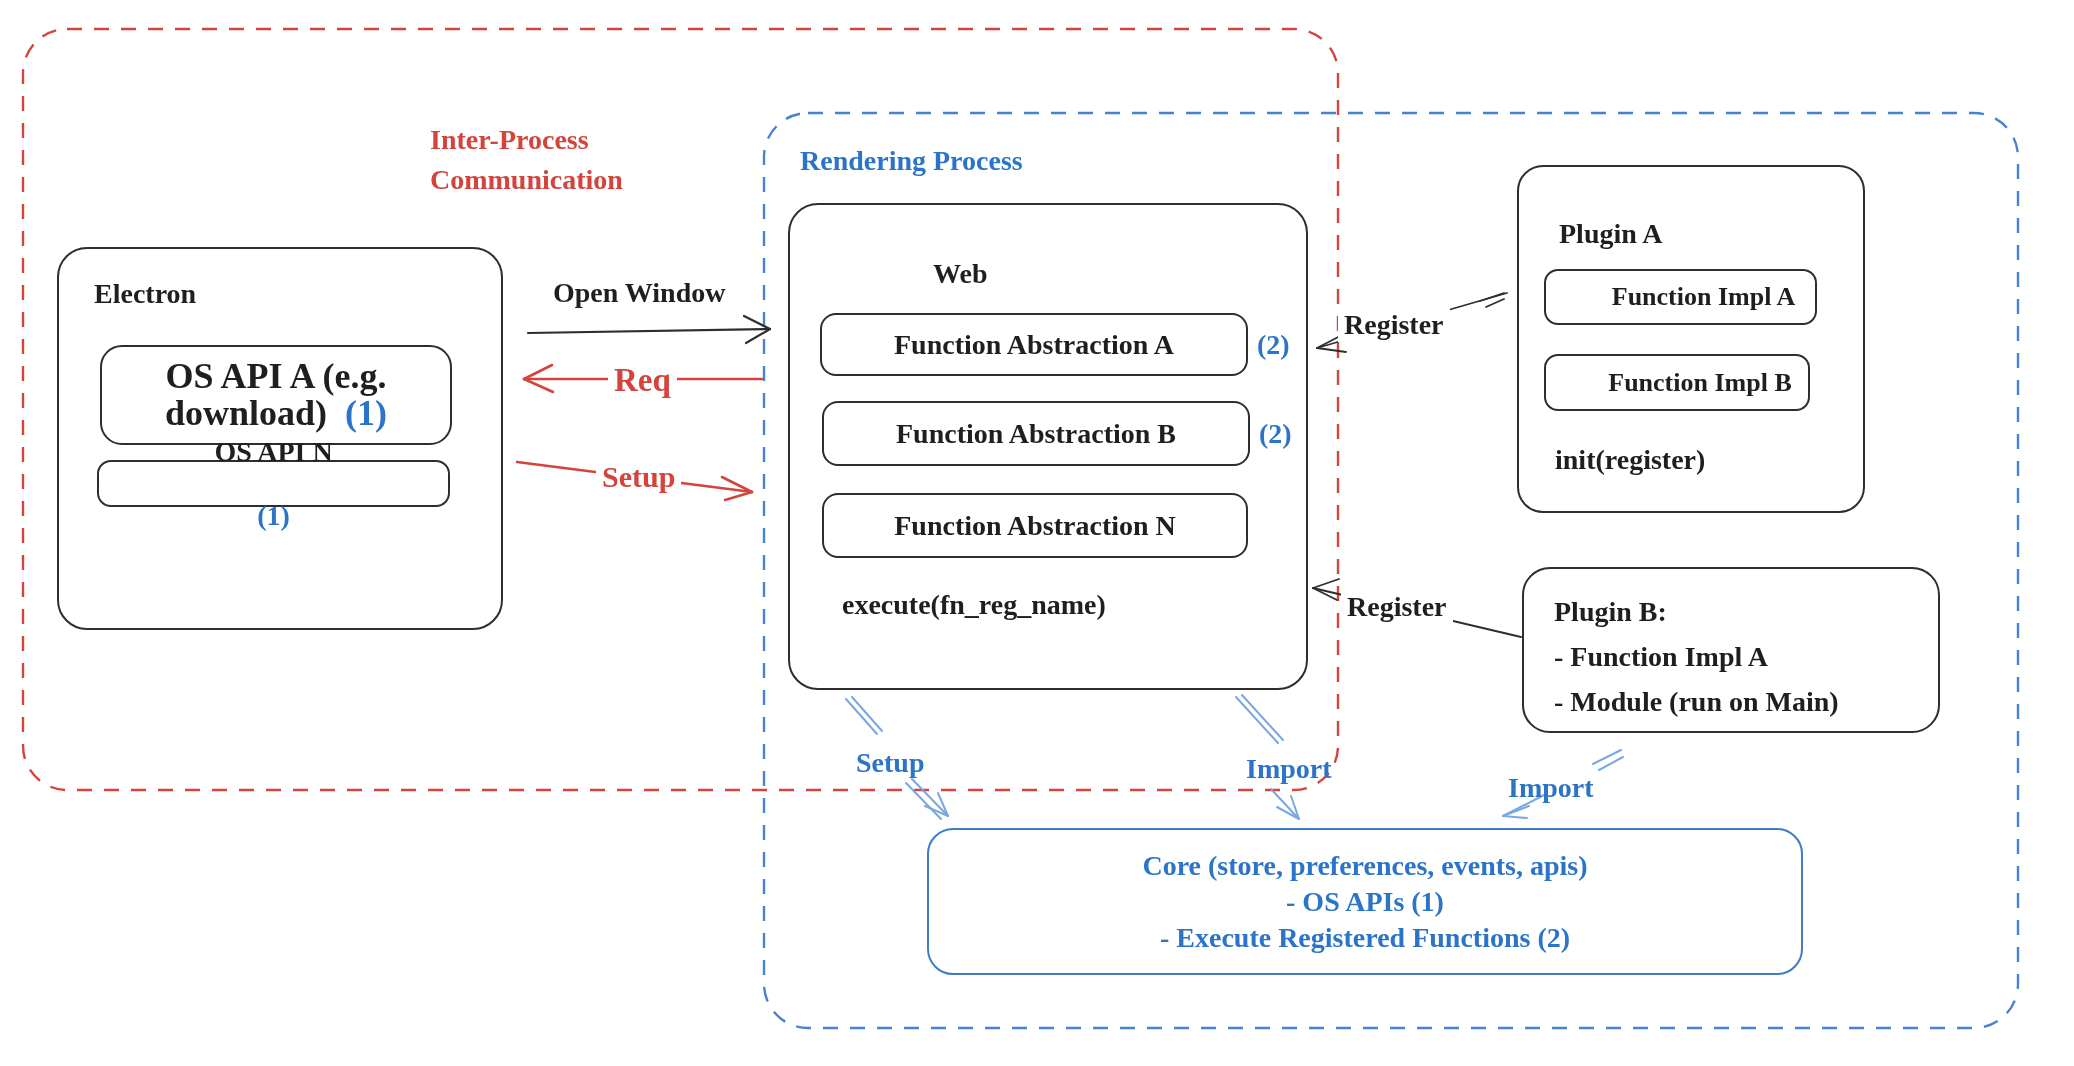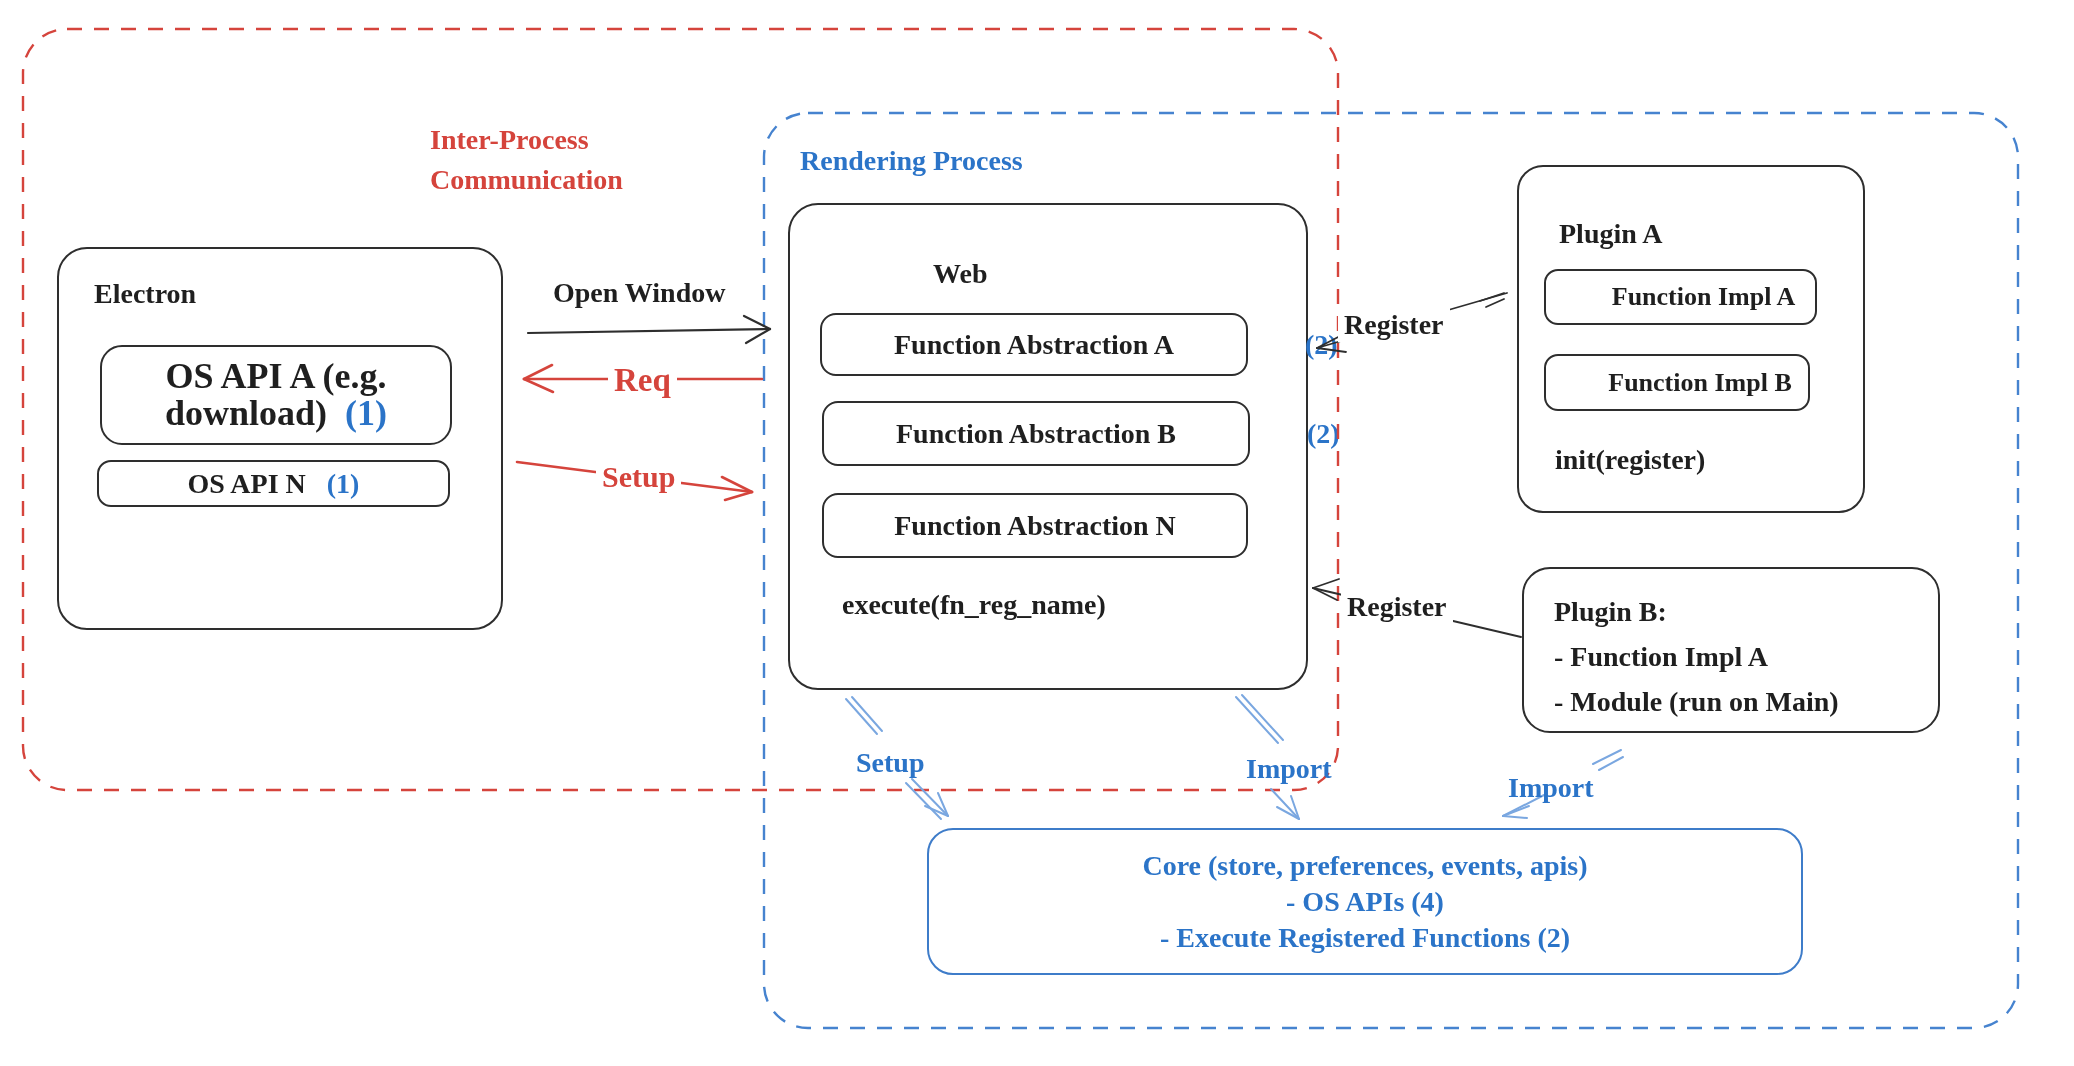--- a/index.html
+++ b/index.html
@@ -29,21 +29,21 @@
     text-align: center;
   }
   .label { position: absolute; white-space: nowrap; z-index: 10; }
   .red    { color: #d5443c; }
   .blue   { color: #2b74c8; }
   .black  { color: #1f1f1f; }
   .bg     { background: #ffffff; padding: 0 6px; }
   .fs28 { font-size: 28px; line-height: 34px; }
   .fs26 { font-size: 26px; line-height: 30px; padding-left: 46px; }
   svg.layer { position: absolute; left: 0; top: 0; z-index: 5; pointer-events: none; }
-  .farow { position: absolute; display: flex; align-items: center; z-index: 3; gap: 48px; }
+  .farow { position: absolute; display: flex; align-items: center; z-index: 3; }
   .fabox {
     border: 2px solid #2e2e2e; border-radius: 16px; background: #fff;
     display: flex; align-items: center; justify-content: center;
     font-size: 28px;
   }
   .fabadge { margin-left: 9px; font-size: 28px; color: #2b74c8; }
   .centerlines { display: flex; flex-direction: column; align-items: center; justify-content: center; text-align: center; }
 </style>
 </head>
 <body>
@@ -121,21 +121,21 @@
   <div class="label blue fs28" style="left:800px; top:144px;">Rendering Process</div>
 
   <div class="box" style="left:57px; top:247px; width:446px; height:383px;">
     <div class="label fs28" style="left:35px; top:28px;">Electron</div>
     <div class="smallbox centerlines" style="left:41px; top:96px; width:352px; height:100px; border-radius:22px; font-size:36px; line-height:37px;">
       <div>OS API A (e.g.</div>
       <div>
         <span>download)</span>&nbsp;&nbsp;<span class="blue">(1)</span>
       </div>
     </div>
-    <div class="smallbox" style="left:38px; top:211px; width:353px; height:47px; border-radius:14px; font-size:28px;">
+    <div class="smallbox" style="left:38px; top:211px; width:353px; height:47px; border-radius:14px; font-size:28px;flex-direction:column;">
       <span>OS API N</span>&nbsp;&nbsp;&nbsp;<span class="blue">(1)</span>
     </div>
   </div>
 
   <div class="box" style="left:788px; top:203px; width:520px; height:487px;">
     <div class="label fs28" style="left:143px; top:52px;">Web</div>
   </div>
   <div class="farow" style="left:820px; top:313px;">
     <div class="fabox" style="width:428px; height:63px;">Function Abstraction A</div>
     <span class="fabadge">(2)</span>
@@ -158,21 +158,21 @@
   </div>
 
   <div class="box" style="left:1522px; top:567px; width:418px; height:166px; border-radius:28px; padding:20px 0 0 30px; font-size:28px; line-height:45px; z-index:2;">
     <div>Plugin B:</div>
     <div>- Function Impl A</div>
     <div>- Module (run on Main)</div>
   </div>
 
   <div class="box centerlines blue" style="left:927px; top:828px; width:876px; height:147px; border:2.2px solid #3e7cc9; border-radius:26px; font-size:28px; line-height:36px;">
     <div>Core (store, preferences, events, apis)</div>
-    <div>- OS APIs (4)</div>
+    <div>- OS APIs (1)</div>
     <div>- Execute Registered Functions (2)</div>
   </div>
 
   <div class="label black fs28" style="left:553px; top:276px;">Open Window</div>
   <div class="label red bg" style="left:608px; top:362px; font-size:33px;">Req</div>
   <div class="label red bg" style="left:596px; top:460px; font-size:30px;">Setup</div>
   <div class="label black bg fs28" style="left:1338px; top:308px;">Register</div>
   <div class="label black bg fs28" style="left:1341px; top:590px;">Register</div>
   <div class="label blue fs28" style="left:856px; top:746px;">Setup</div>
   <div class="label blue fs28" style="left:1246px; top:752px;">Import</div>

